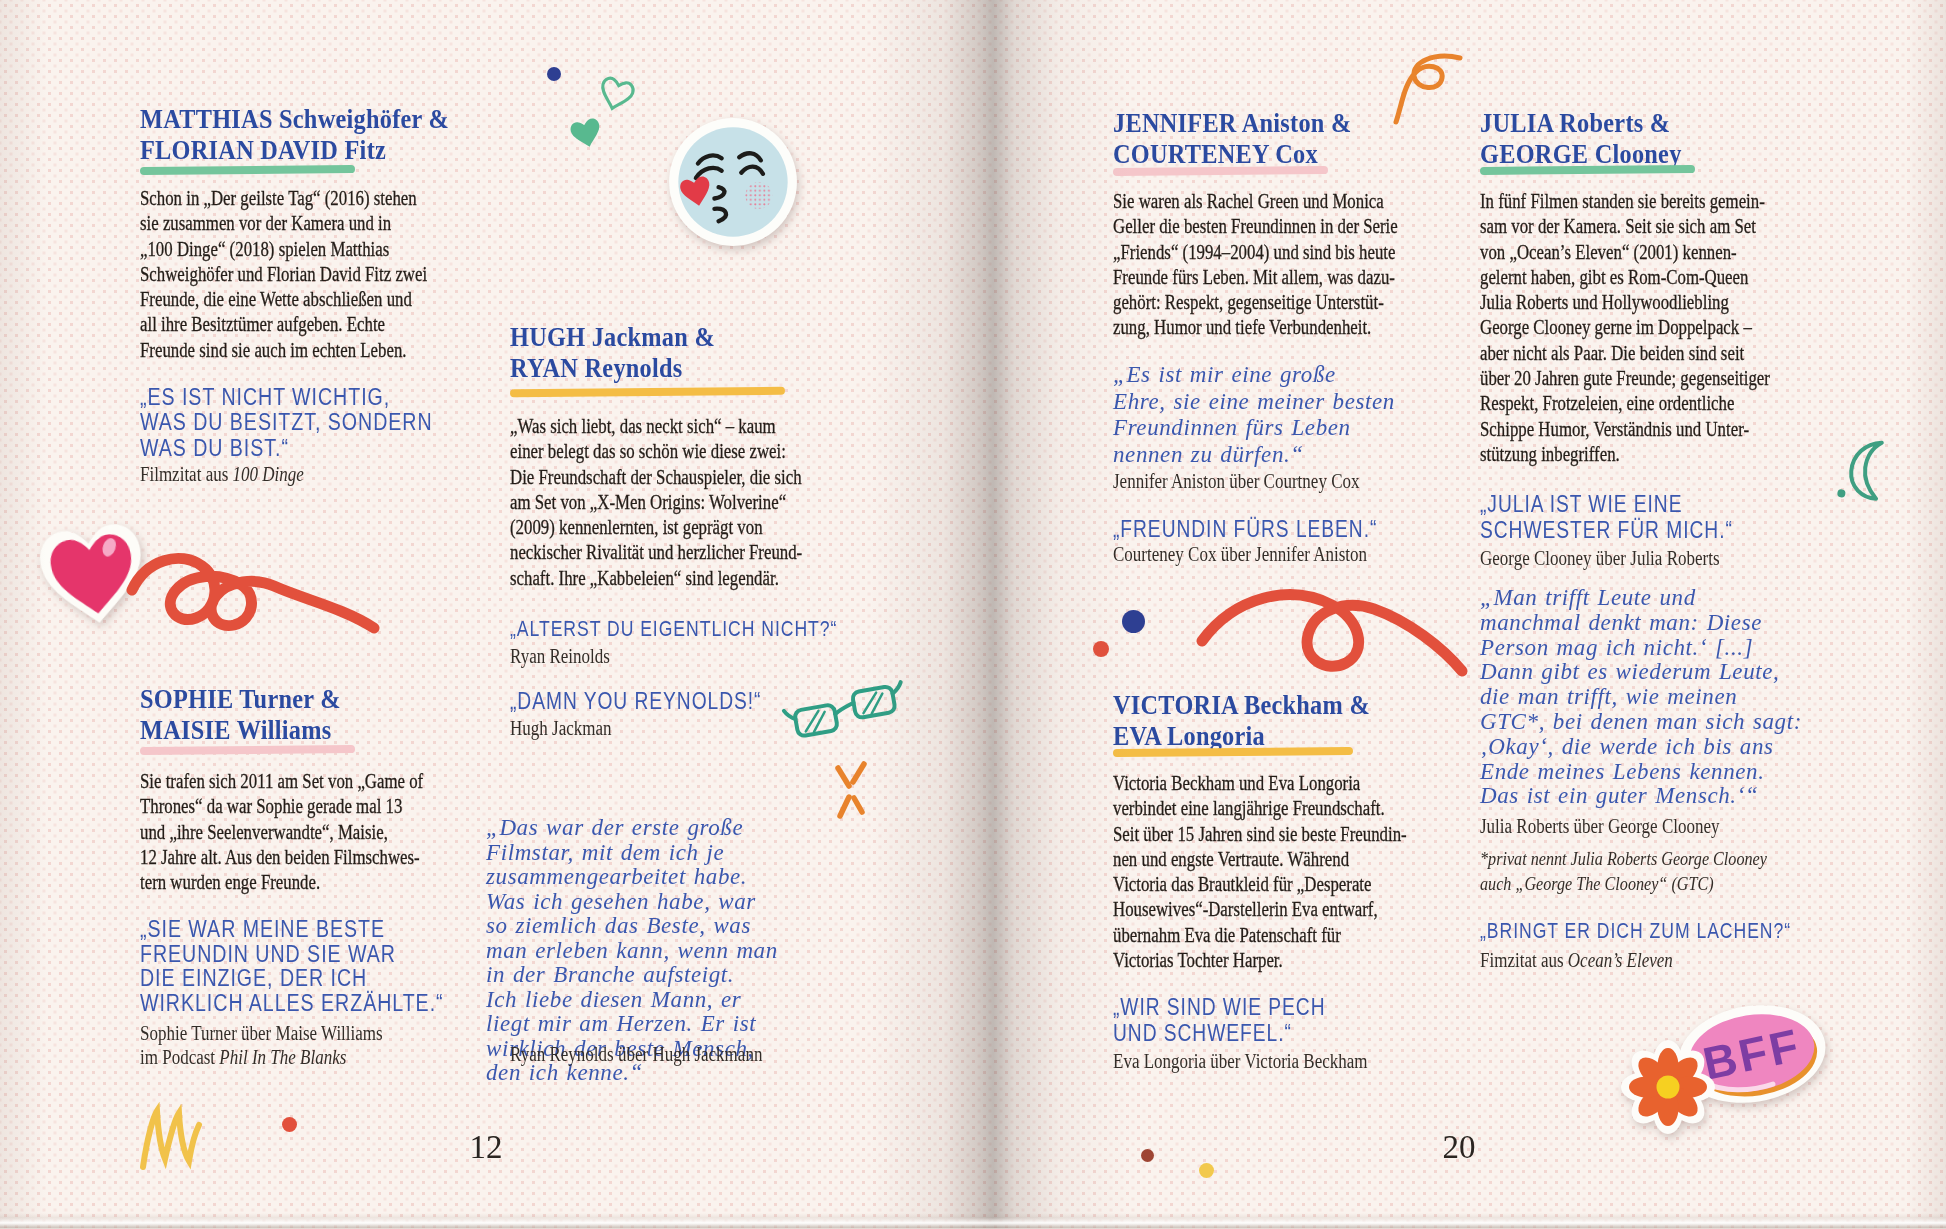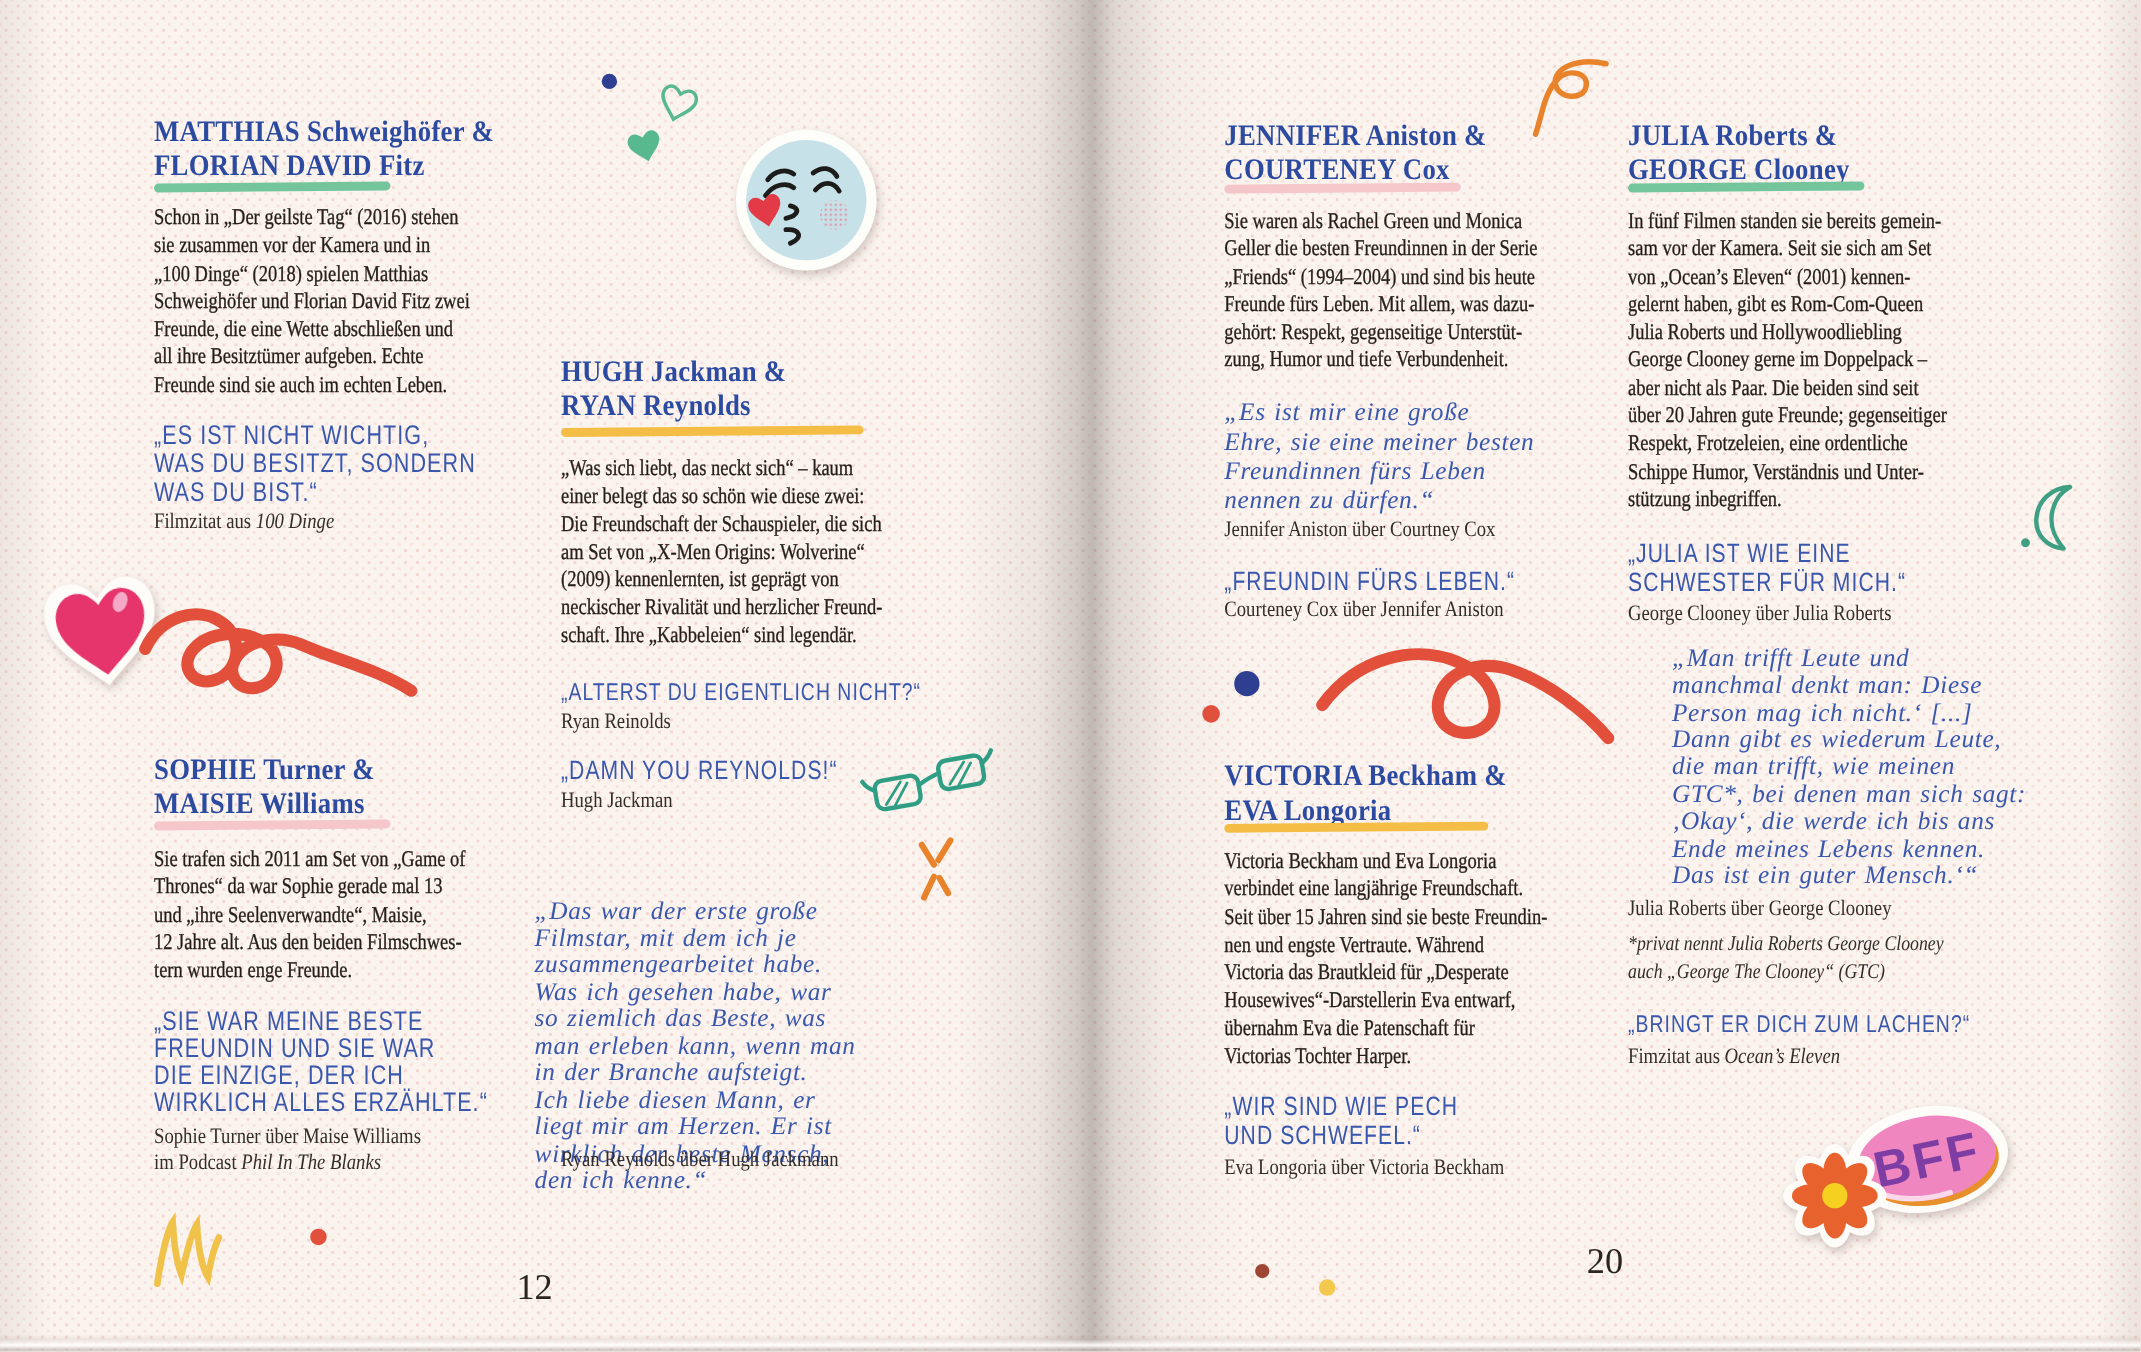--- a/index.html
+++ b/index.html
@@ -84,21 +84,21 @@
 DIE EINZIGE, DER ICH
 WIRKLICH ALLES ERZÄHLTE.“</div>
   <div class="blk attr" style="left:140px;top:1021px;"><span>Sophie Turner über Maise Williams
 im Podcast </span><span class="it">Phil In The Blanks</span></div>
 
   <svg class="blk" style="left:133px;top:1103px;" width="72" height="68" viewBox="0 0 72 68">
     <path d="M10,64 C14,36 20,14 24,8 C25,26 28,46 32,56 C36,38 42,16 46,10 C47,28 50,48 56,58 C58,46 62,30 66,22" fill="none" stroke="#f1c24a" stroke-width="6" stroke-linecap="round"></path>
   </svg>
   <div class="dot" style="left:282px;top:1117px;width:15px;height:15px;background:#e2503c;"></div>
 
-  <div class="pagenum" style="left:444px;top:1154px;">12</div>
+  <div class="pagenum" style="left:444px;top:1130px;">12</div>
 
   <div class="dot" style="left:547px;top:67px;width:14px;height:14px;background:#2e3f92;"></div>
   <svg class="blk" style="left:598px;top:78px;transform:rotate(16deg);" width="36" height="34" viewBox="0 0 34 33">
     <path d="M17,30 C11,23 2,17 2,10 C2,4 7,1 11,2.5 C14,3.6 17,7 17,7 C17,7 20,3.6 23,2.5 C27,1 32,4 32,10 C32,17 23,23 17,30 Z" fill="none" stroke="#58b98f" stroke-width="3"></path>
   </svg>
   <svg class="blk" style="left:570px;top:118px;transform:rotate(-14deg);" width="33" height="32" viewBox="0 0 34 33">
     <path d="M17,30 C11,23 2,17 2,10 C2,4 7,1 11,2.5 C14,3.6 17,7 17,7 C17,7 20,3.6 23,2.5 C27,1 32,4 32,10 C32,17 23,23 17,30 Z" fill="#58b98f"></path>
   </svg>
 
   <svg class="blk sticker" style="left:667px;top:116px;" width="132" height="132" viewBox="0 0 128 128">
@@ -234,21 +234,21 @@
 stützung inbegriffen.</div>
   <div class="blk q-caps" style="left:1480px;top:491px;font-size:24px;line-height:26px;">„JULIA IST WIE EINE
 SCHWESTER FÜR MICH.“</div>
   <div class="blk attr" style="left:1480px;top:546px;">George Clooney über Julia Roberts</div>
 
   <svg class="blk" style="left:1840px;top:436px;transform:rotate(12deg);" width="52" height="66" viewBox="0 0 52 66">
     <path d="M36,4 C20,8 10,22 12,38 C14,54 28,62 42,60 C32,52 26,44 25,32 C24,20 29,10 36,4 Z" fill="none" stroke="#3f9f82" stroke-width="4" stroke-linejoin="round"></path>
     <circle cx="7" cy="62" r="4" fill="#3f9f82"></circle>
   </svg>
 
-  <div class="blk script" style="left:1480px;top:586px;line-height:24.8px;margin-left:40px;">„Man trifft Leute und
+  <div class="blk script" style="left:1480px;top:586px;line-height:24.8px;">„Man trifft Leute und
 manchmal denkt man: Diese
 Person mag ich nicht.‘ [...]
 Dann gibt es wiederum Leute,
 die man trifft, wie meinen
 GTC*, bei denen man sich sagt:
 ‚Okay‘, die werde ich bis ans
 Ende meines Lebens kennen.
 Das ist ein guter Mensch.‘“</div>
   <div class="blk attr" style="left:1480px;top:814px;">Julia Roberts über George Clooney</div>
   <div class="blk footnote" style="left:1480px;top:846px;">*privat nennt Julia Roberts George Clooney

